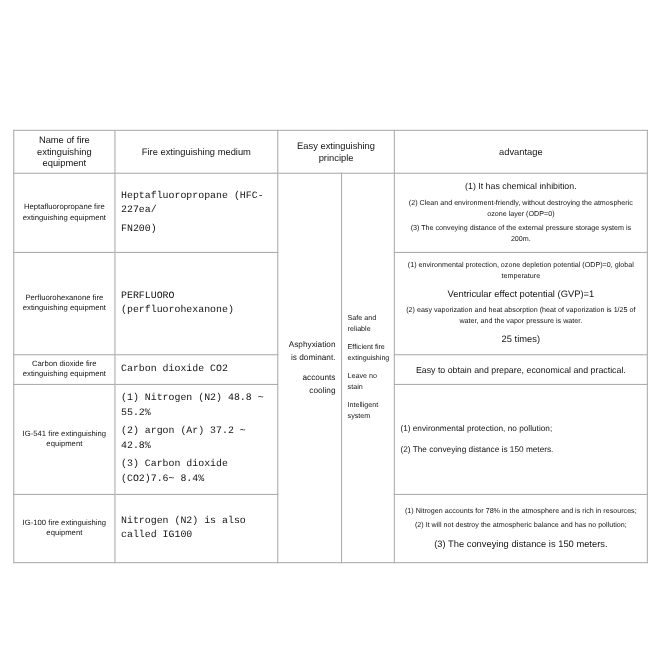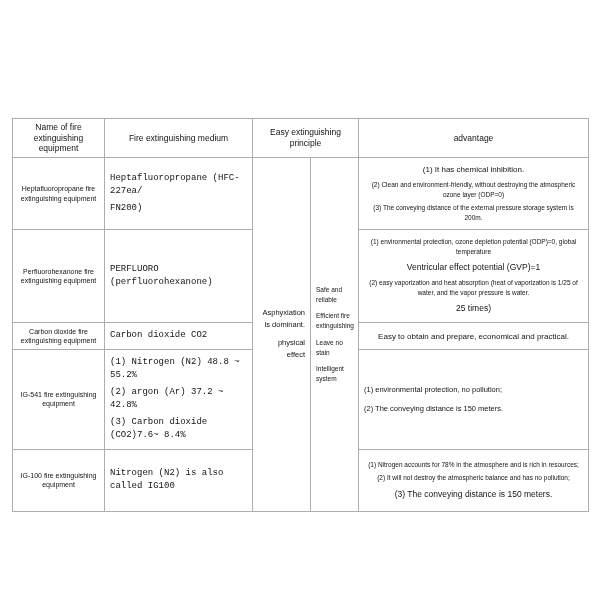--- a/index.html
+++ b/index.html
@@ -151,21 +151,21 @@
       </thead>
       <tbody>
         <tr class="r1">
           <td class="cell-equip">Heptafluoropropane fire extinguishing equipment</td>
           <td class="cell-medium">
             <span class="line">Heptafluoropropane (HFC-227ea/</span>
             <span class="line">FN200)</span>
           </td>
           <td class="cell-principle" rowspan="5">
             <span class="p-line">Asphyxiation is dominant.</span>
-            <span class="p-line">physical effect</span>
+            <span class="p-line">accounts cooling</span>
           </td>
           <td class="cell-sub" rowspan="5">
             <span class="s-block">
               <span>Safe and</span><br>
               <span>reliable</span>
             </span>
             <span class="s-block">
               <span>Efficient fire</span><br>
               <span>extinguishing</span>
             </span>

